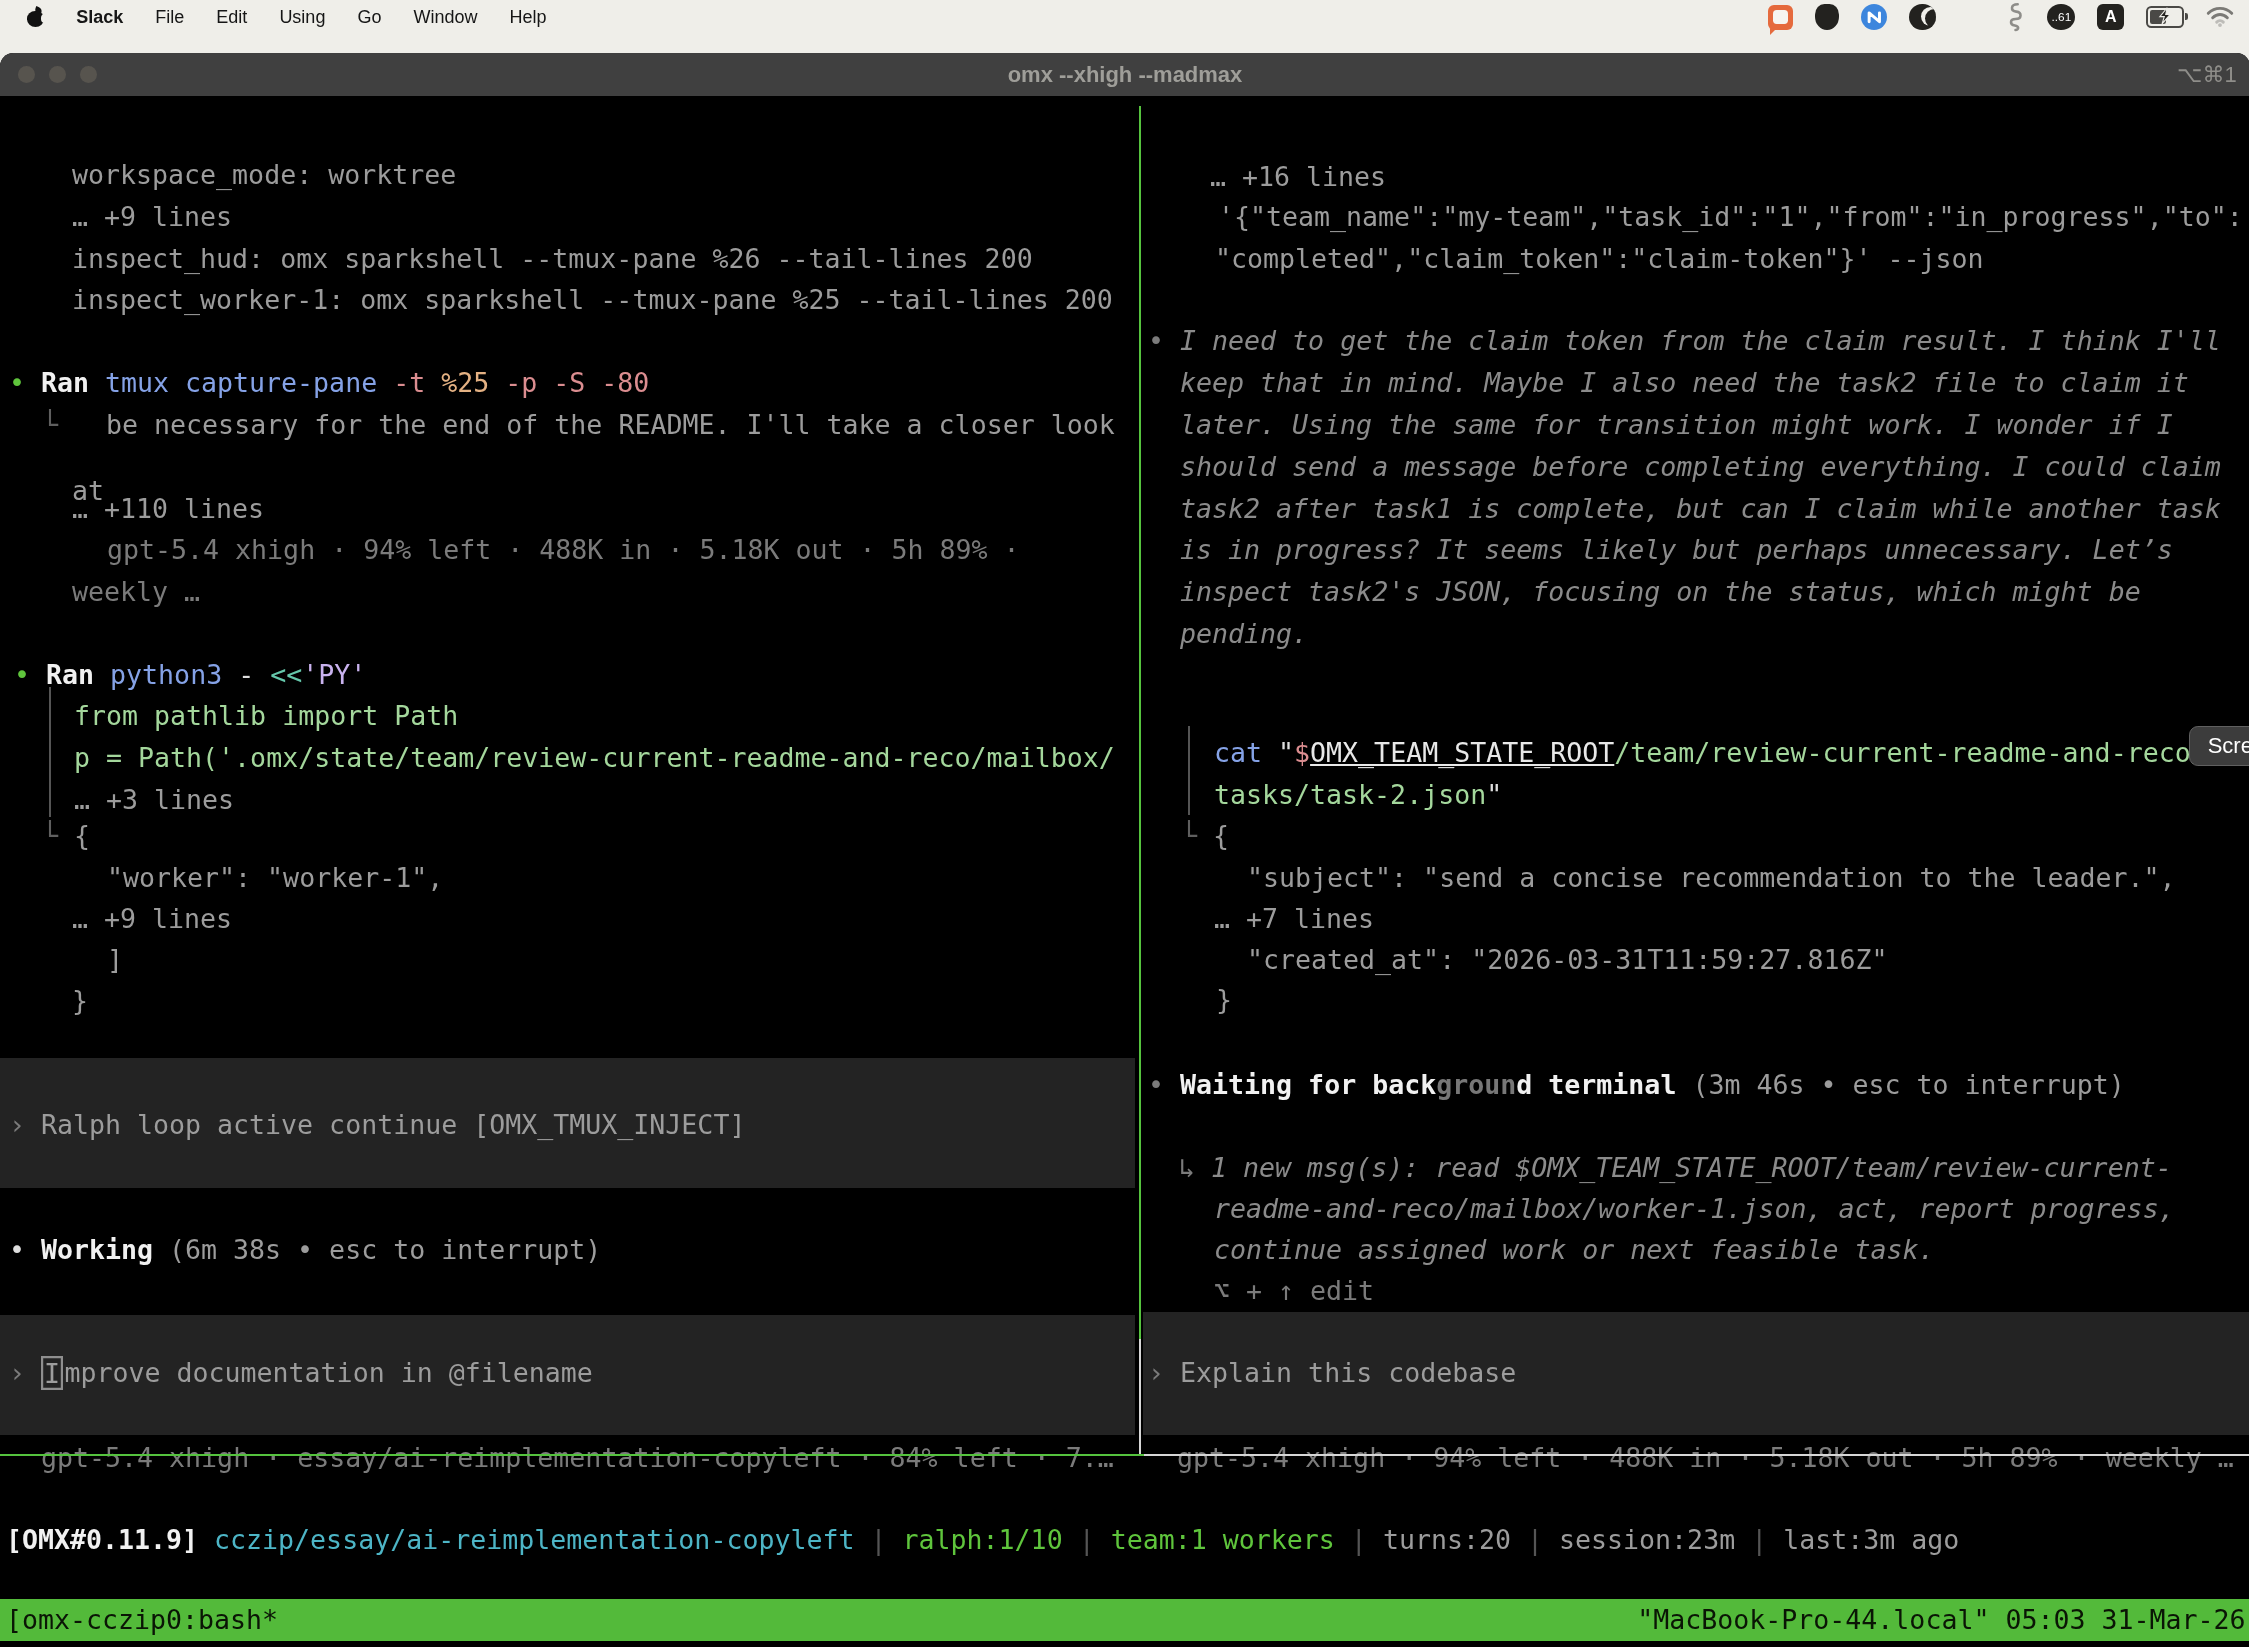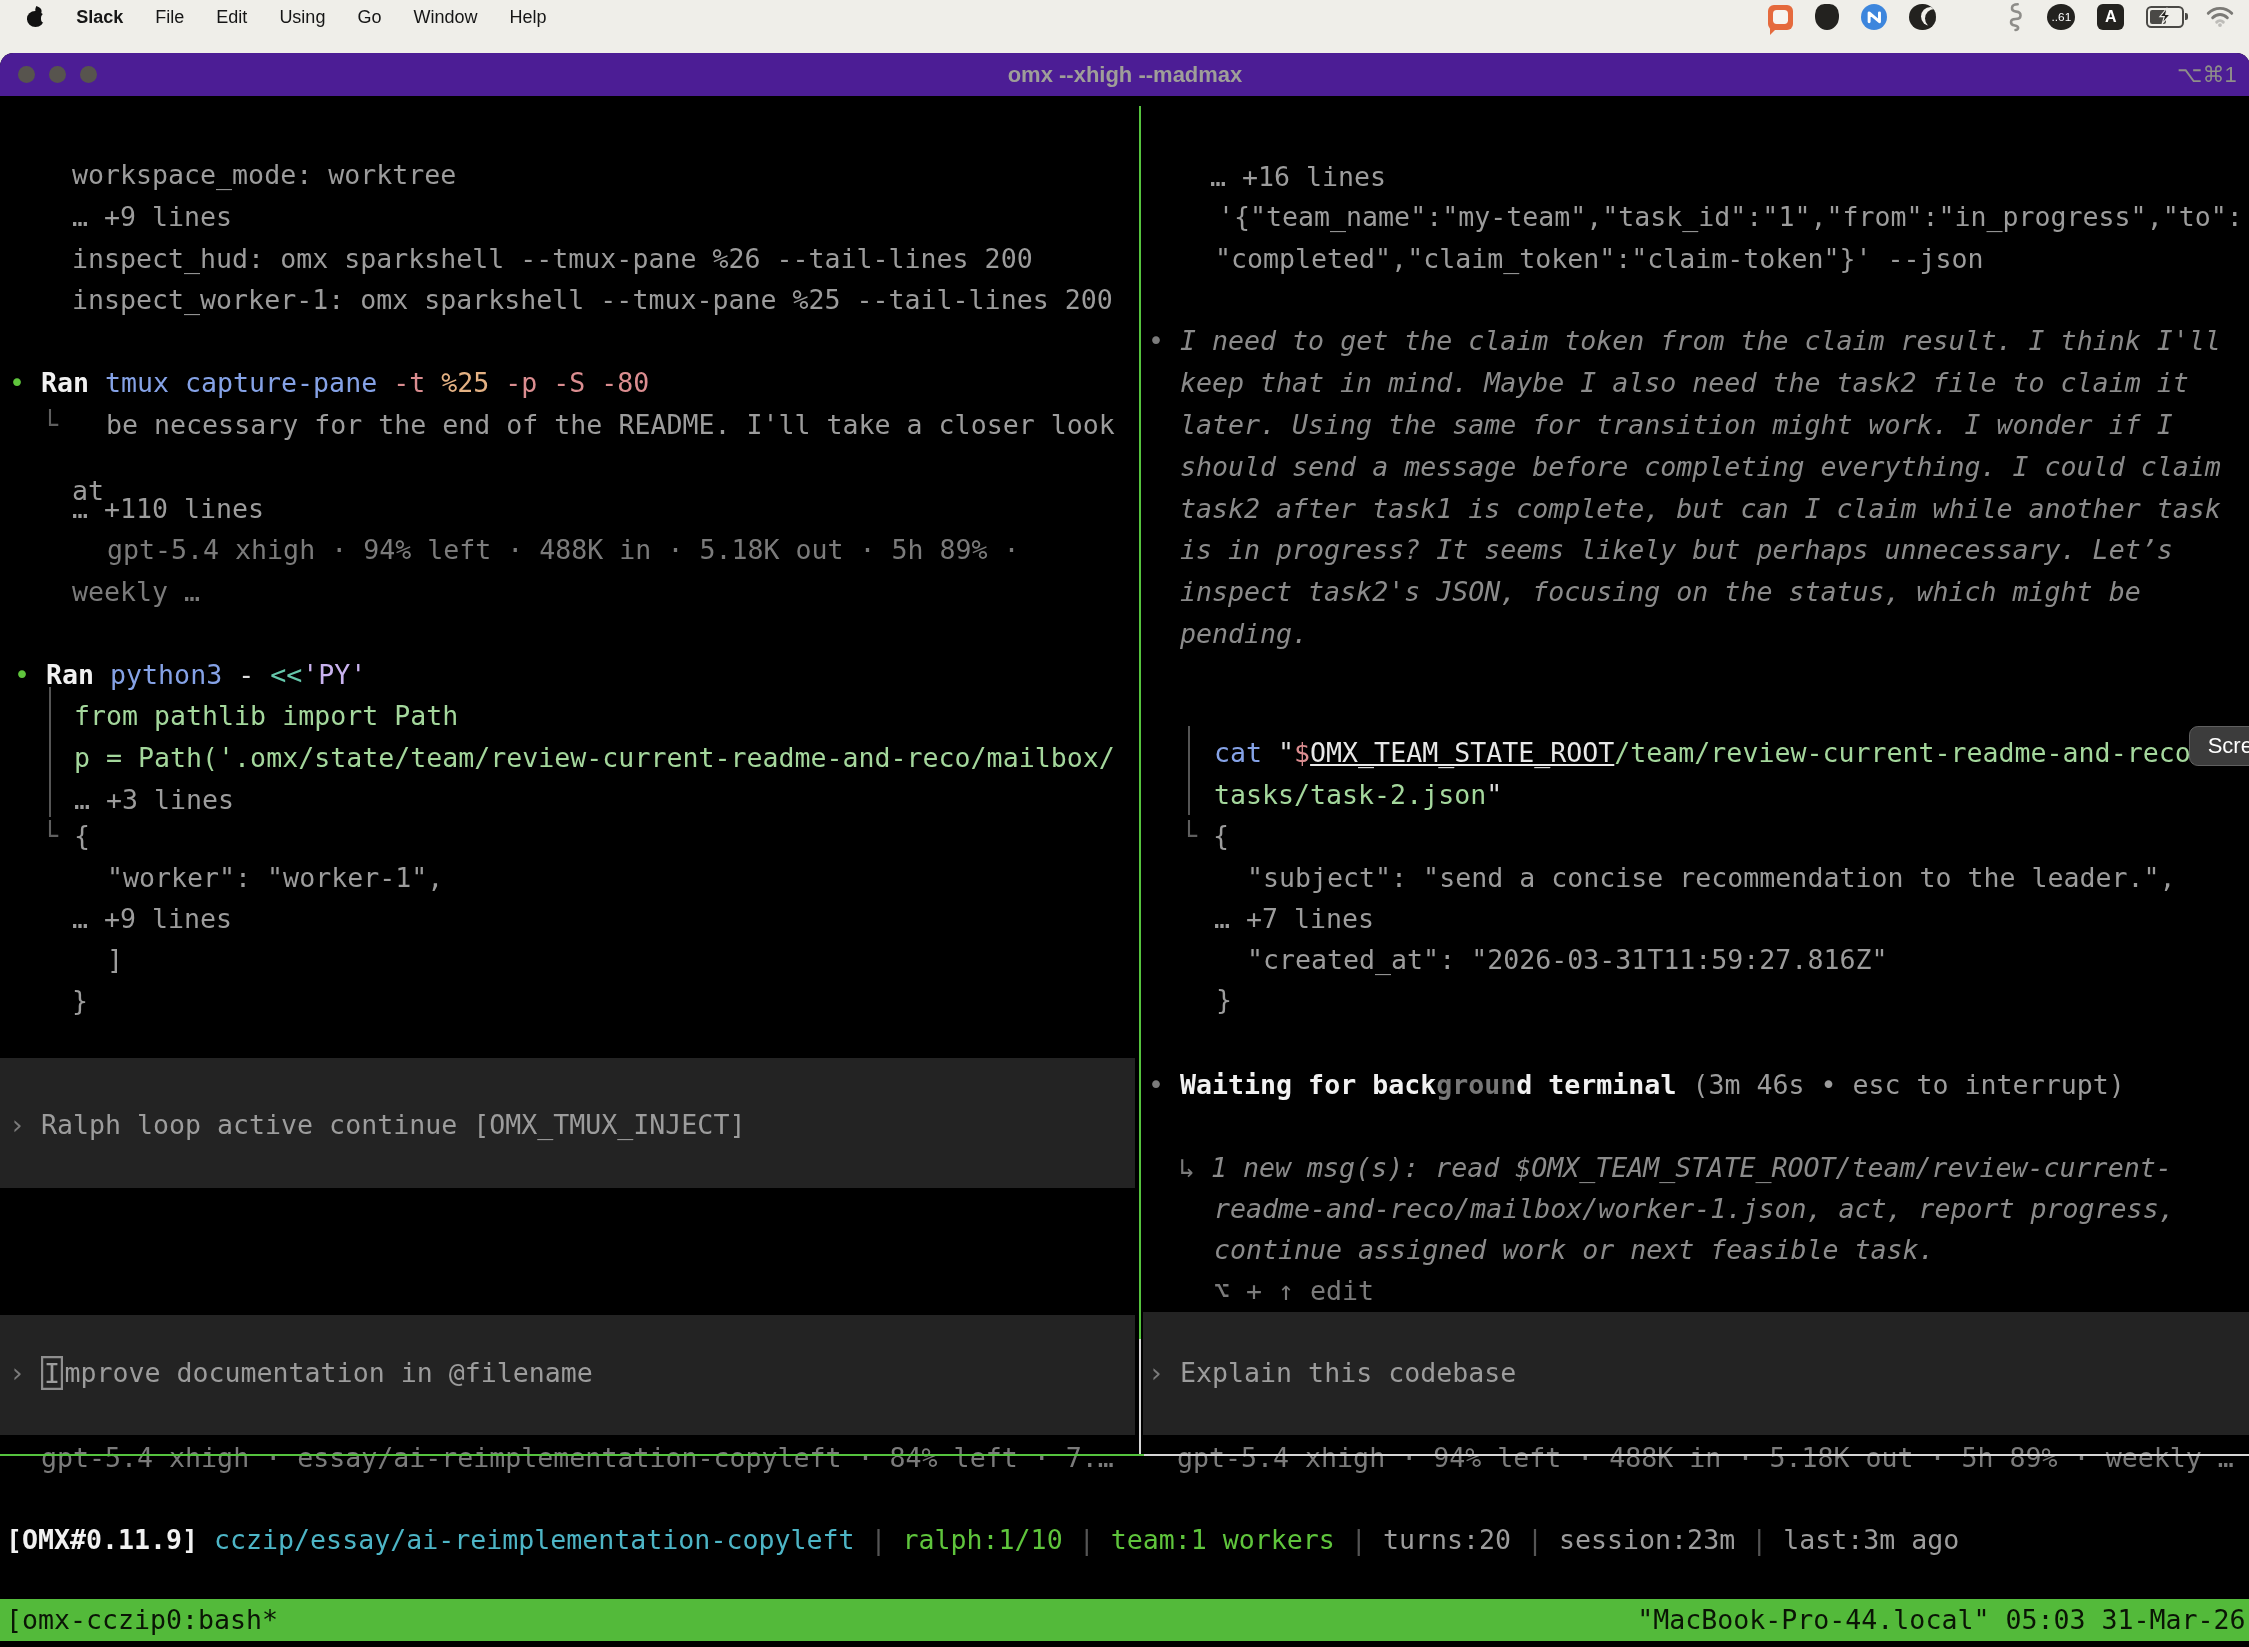--- a/index.html
+++ b/index.html
@@ -33,21 +33,21 @@
   .pie .cres2{position:absolute;left:16px;top:5.2px;width:19px;height:19px;background:#23221f;border-radius:50%;}
   .dots{display:grid;grid-template-columns:repeat(3,5.9px);grid-template-rows:repeat(3,5.9px);gap:4.4px;}
   .dots i{border-radius:50%;}
   .badge61{width:28px;height:26.6px;background:#23221f;border-radius:50%;color:#fff;font-family:"Liberation Sans",sans-serif;font-size:11.8px;display:flex;align-items:center;justify-content:center;}
   .keyA{width:26.6px;height:26.6px;background:#23221f;border-radius:5.9px;color:#fff;font-family:"Liberation Sans",sans-serif;font-weight:bold;font-size:16px;display:flex;align-items:center;justify-content:center;}
   .battery{position:relative;width:34px;height:17.7px;border:2.2px solid #4a4946;border-radius:5.2px;}
   .battery .fill{position:absolute;left:1.5px;top:1.5px;bottom:1.5px;width:16px;background:#4a4946;border-radius:2.2px;}
   .battery .nub{position:absolute;right:-5.9px;top:4.4px;width:3px;height:7.4px;background:#4a4946;border-radius:0 2.2px 2.2px 0;}
   
   .window{position:absolute;top:53px;left:0;width:2250px;height:1594px;background:#000;border-radius:13.3px 13.3px 0 0;overflow:hidden;}
-  .titlebar{position:absolute;top:0;left:0;width:100%;height:43px;background:#4c1d95;display:flex;align-items:center;}
+  .titlebar{position:absolute;top:0;left:0;width:100%;height:43px;background:#404040;display:flex;align-items:center;}
   .tl-group{display:flex;gap:13.3px;padding-left:17.7px;}
   .tl{width:17.7px;height:17.7px;border-radius:50%;background:#57544e;}
   .win-title{position:absolute;left:0;right:0;text-align:center;color:#9f9e99;font-family:"Liberation Sans","DejaVu Sans",sans-serif;font-size:22px;font-weight:600;}
   .win-shortcut{position:absolute;right:13.3px;color:#8f8e8a;font-family:"Liberation Sans",sans-serif;font-size:22px;}
   
   .term{position:absolute;top:43px;left:0;width:2250px;height:1552px;background:#000;}
   .mrow{position:absolute;white-space:pre;font-size:26.6px;line-height:41px;height:41px;}
   .bar{position:absolute;background:#232323;}
   .vline{position:absolute;width:1.5px;background:#555;}
   
@@ -197,20 +197,21 @@
       <div class="mrow" style="top: 558px; left: 14px;"><span class="s-gb">• </span><span class="s-w">Ran </span><span class="s-b">python3</span><span class="s-wt"> - </span><span class="s-t">&lt;&lt;</span><span class="s-pu">'PY'</span></div>
       <div class="mrow" style="top: 599px; left: 74px;"><span class="s-c">from pathlib import Path</span></div>
       <div class="mrow" style="top: 641px; left: 74px;"><span class="s-c">p = Path('.omx/state/team/review-current-readme-and-reco/mailbox/</span></div>
       <div class="mrow" style="top: 683px; left: 74px;"><span class="s-g">… +3 lines</span></div>
       <div class="mrow" style="top: 719px; left: 42px;"><span class="s-d2">└ </span><span class="s-g">{</span></div>
       <div class="mrow" style="top: 761px; left: 107px;"><span class="s-g">"worker": "worker-1",</span></div>
       <div class="mrow" style="top: 802px; left: 72px;"><span class="s-g">… +9 lines</span></div>
       <div class="mrow" style="top: 843px; left: 107px;"><span class="s-g">]</span></div>
       <div class="mrow" style="top: 884px; left: 72px;"><span class="s-g">}</span></div>
       <div class="mrow" style="top: 1008px; left: 8.9px;"><span class="s-d">› </span><span class="s-g">Ralph loop active continue [OMX_TMUX_INJECT]</span></div>
+      <div class="mrow" style="top: 1133px; left: 8.9px;"><span class="s-wt">• </span><span class="s-w">Working</span><span class="s-g"> (6m 38s • esc to interrupt)</span></div>
       <div class="mrow" style="top: 1256px; left: 8.9px;"><span class="s-d">› </span><span class="s-cur">I</span><span class="s-g">mprove documentation in @filename</span></div>
       <div class="mrow" style="top: 1341px; left: 41px;"><span class="s-d">gpt-5.4 xhigh · essay/ai-reimplementation-copyleft · 84% left · 7.…</span></div>
       <div class="mrow" style="top: 60px; left: 1210px;"><span class="s-g">… +16 lines</span></div>
       <div class="mrow" style="top: 100px; left: 1218px;"><span class="s-g">'{"team_name":"my-team","task_id":"1","from":"in_progress","to":</span></div>
       <div class="mrow" style="top: 142px; left: 1215px;"><span class="s-g">"completed","claim_token":"claim-token"}' --json</span></div>
       <div class="mrow" style="top: 224px; left: 1148px;"><span class="s-d">• </span><span class="s-i">I need to get the claim token from the claim result. I think I'll</span></div>
       <div class="mrow" style="top: 266px; left: 1180px;"><span class="s-i">keep that in mind. Maybe I also need the task2 file to claim it</span></div>
       <div class="mrow" style="top: 308px; left: 1180px;"><span class="s-i">later. Using the same for transition might work. I wonder if I</span></div>
       <div class="mrow" style="top: 350px; left: 1180px;"><span class="s-i">should send a message before completing everything. I could claim</span></div>
       <div class="mrow" style="top: 392px; left: 1180px;"><span class="s-i">task2 after task1 is complete, but can I claim while another task</span></div>

